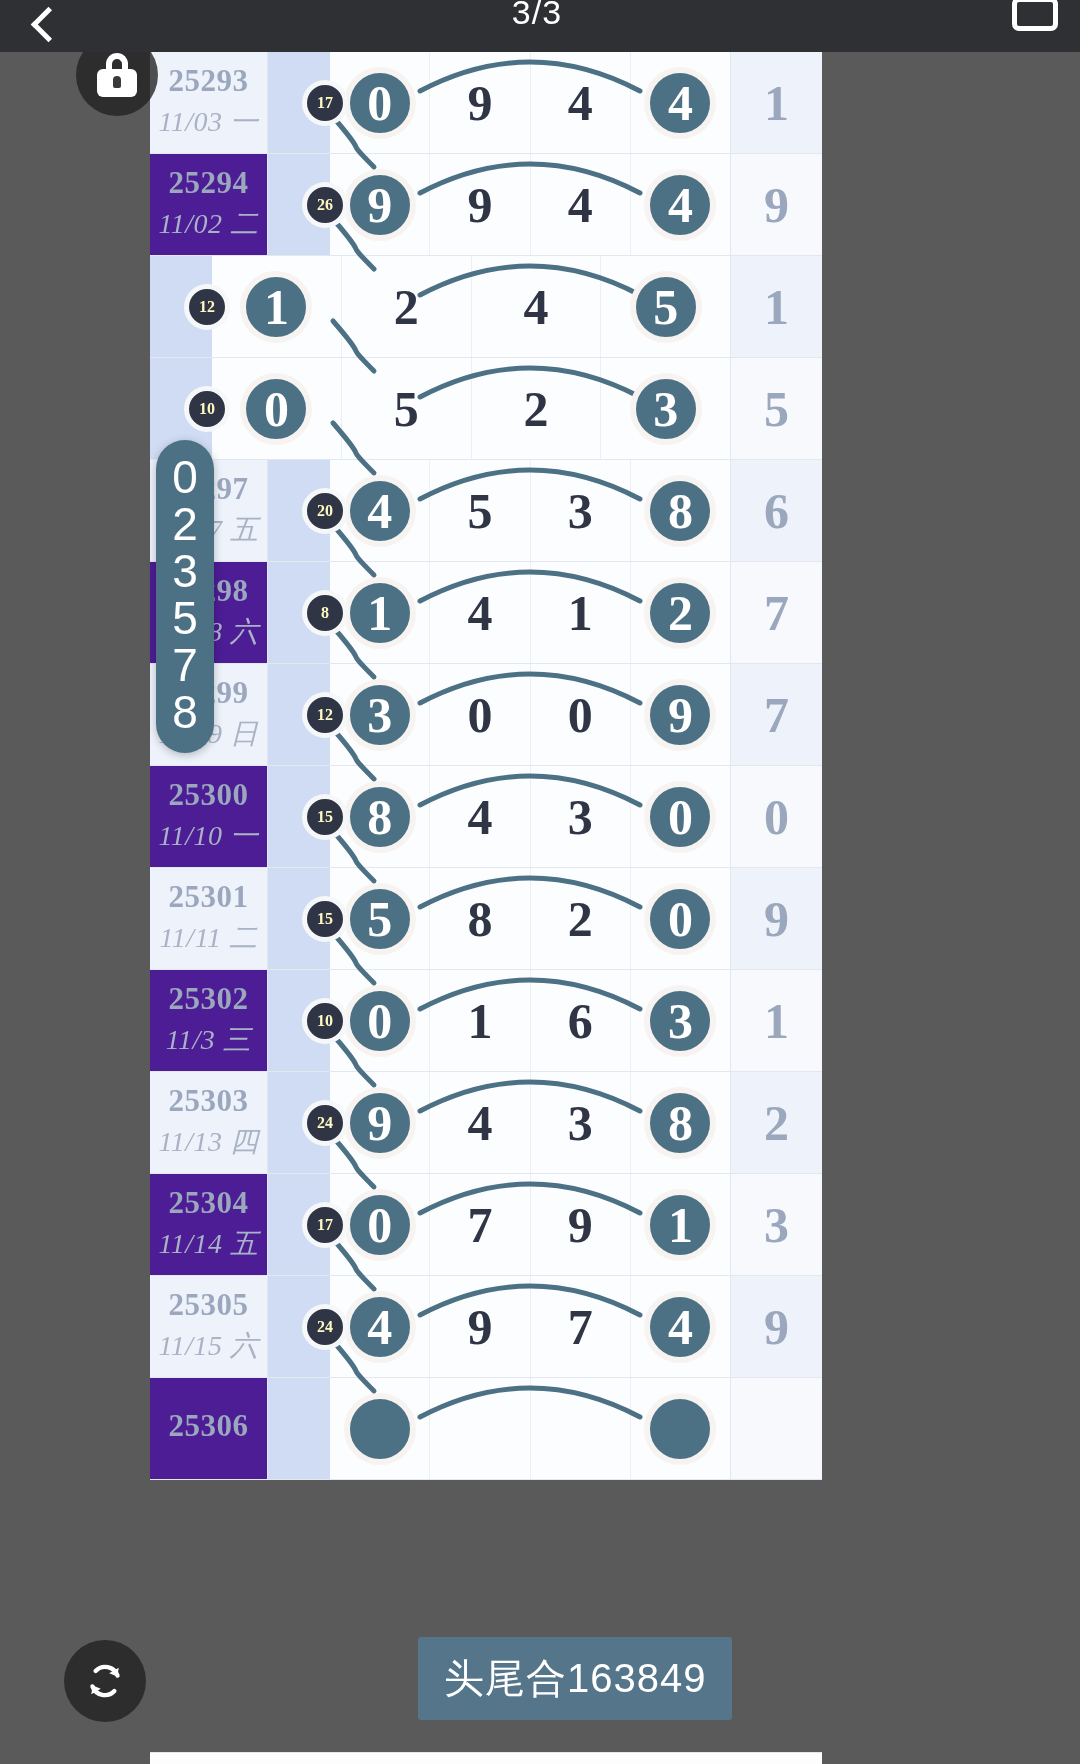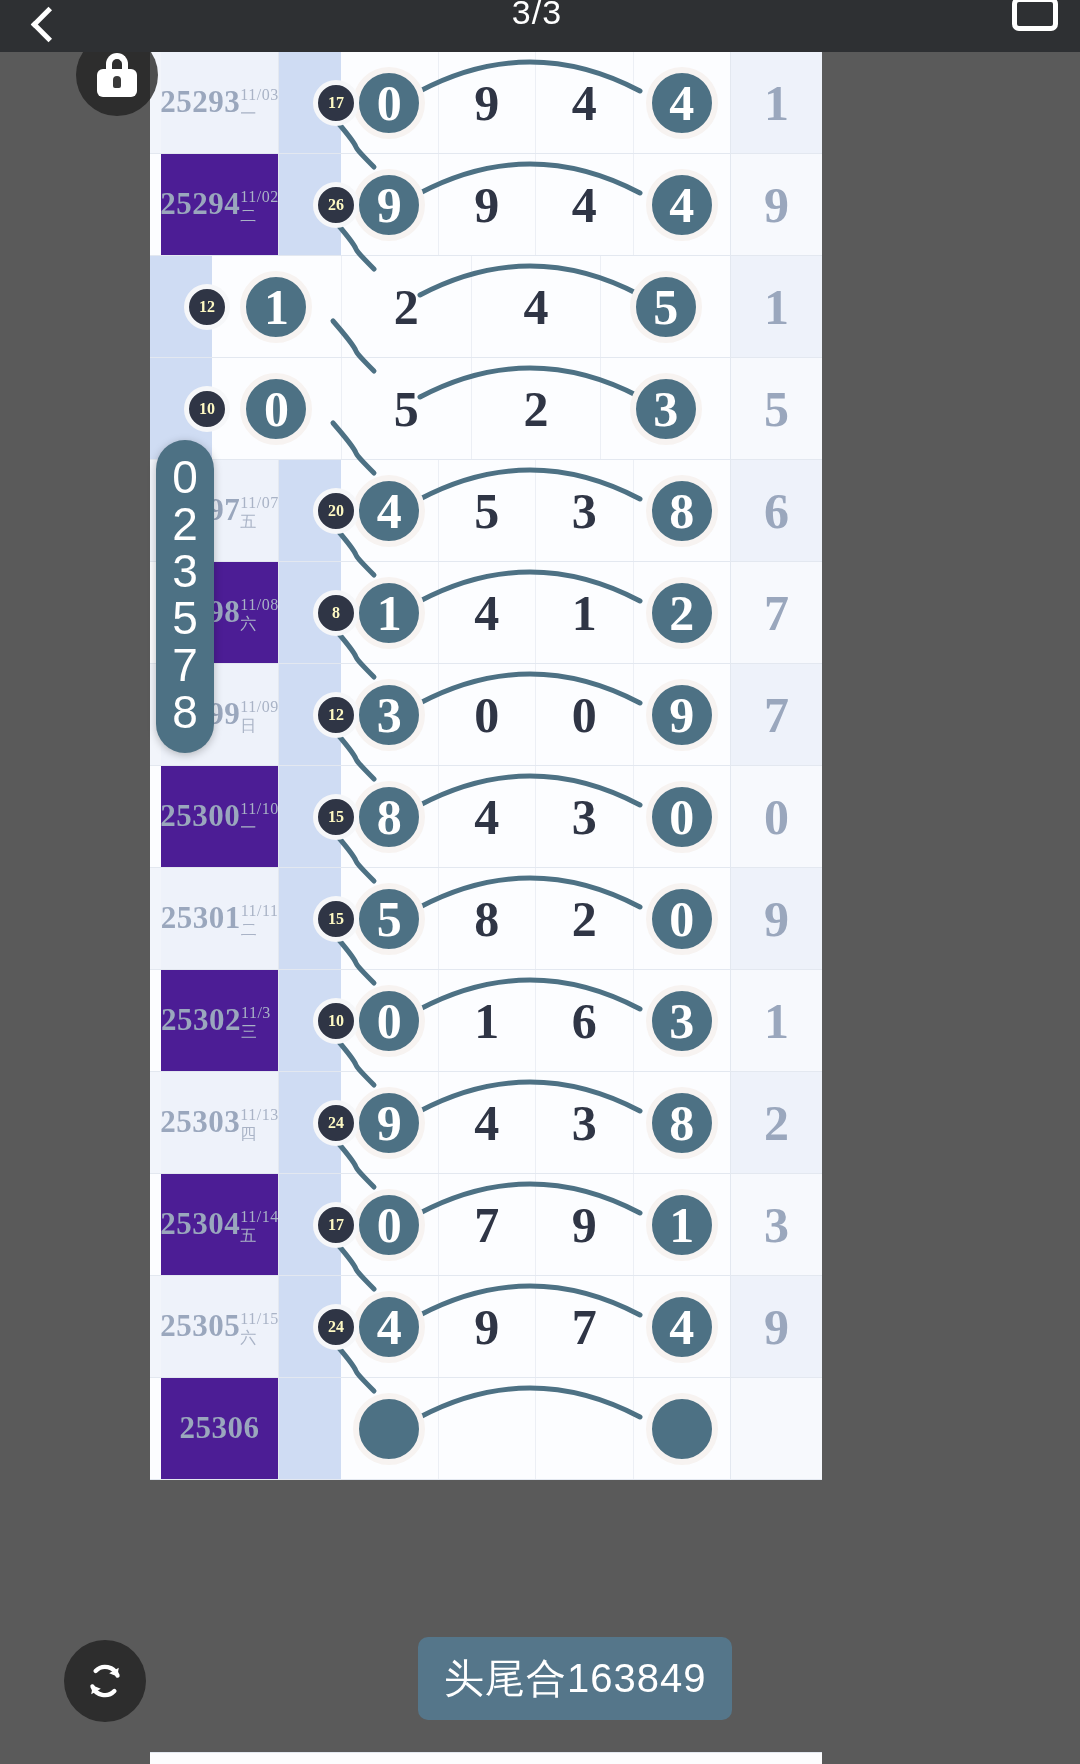--- a/index.html
+++ b/index.html
@@ -42,32 +42,31 @@
 
   .row {
     display: flex; width: 672px; height: 102px; position: relative;
     border-bottom: 1px solid #e3e8f0;
   }
   .row.alt { background: #f2f5fb; }
   .row.plain { background: #fcfdff; }
 
   .c-issue {
     width: 118px; flex: 0 0 118px; background: #eef2fa;
-    display: flex; align-items: center; justify-content: center;
+    display: flex; flex-direction: column; align-items: center; justify-content: center;
     border-right: 1px solid #e3e8f0;
-    margin-left: 11px;
   }
   .row.plain .c-issue { background: #4c1d95; }
   .issue-no {
     font-family: "Liberation Serif", serif; font-size: 31px; font-weight: 700;
     color: #9aa7bd; letter-spacing: 0.5px; line-height: 1.1;
   }
   .issue-date {
-    font-family: "Liberation Serif", serif; font-size: 16px; color: #a9b3c6;
-    margin-top: 5px; letter-spacing: 0.5px;
+    font-family: "Liberation Serif", serif; font-size: 28px; color: #a9b3c6;
+    margin-top: 5px; letter-spacing: 0.5px; font-style: italic;
   }
 
   .c-sum {
     width: 62px; flex: 0 0 62px; background: #cfdcf3;
     display: flex; align-items: center; justify-content: flex-end;
     position: relative;
   }
   .sum-badge {
     position: relative; right: -18px;
     width: 46px; height: 46px; border-radius: 50%;
@@ -146,21 +145,21 @@
   }
   .lock-ico .hole {
     position: absolute; left: 16px; bottom: 9px; width: 8px; height: 12px;
     background: #3a3a3a; border-radius: 4px 4px 2px 2px;
   }
 
   
   .tooltip {
     position: absolute; left: 418px; top: 1637px;
     background: #55768a; color: #ffffff;
-    border-radius: 10px; padding: 14px 26px;
+    border-radius: 3px; padding: 14px 26px;
     font-size: 40px; font-family: "Liberation Sans", sans-serif;
     letter-spacing: 1px; z-index: 38; white-space: nowrap;
   }
 
   
   .bottom-peek {
     position: absolute; left: 150px; top: 1700px; width: 672px; height: 64px;
     background: #fdfdfe; border-top: 1px solid #e3e8f0;
   }
 </style>

